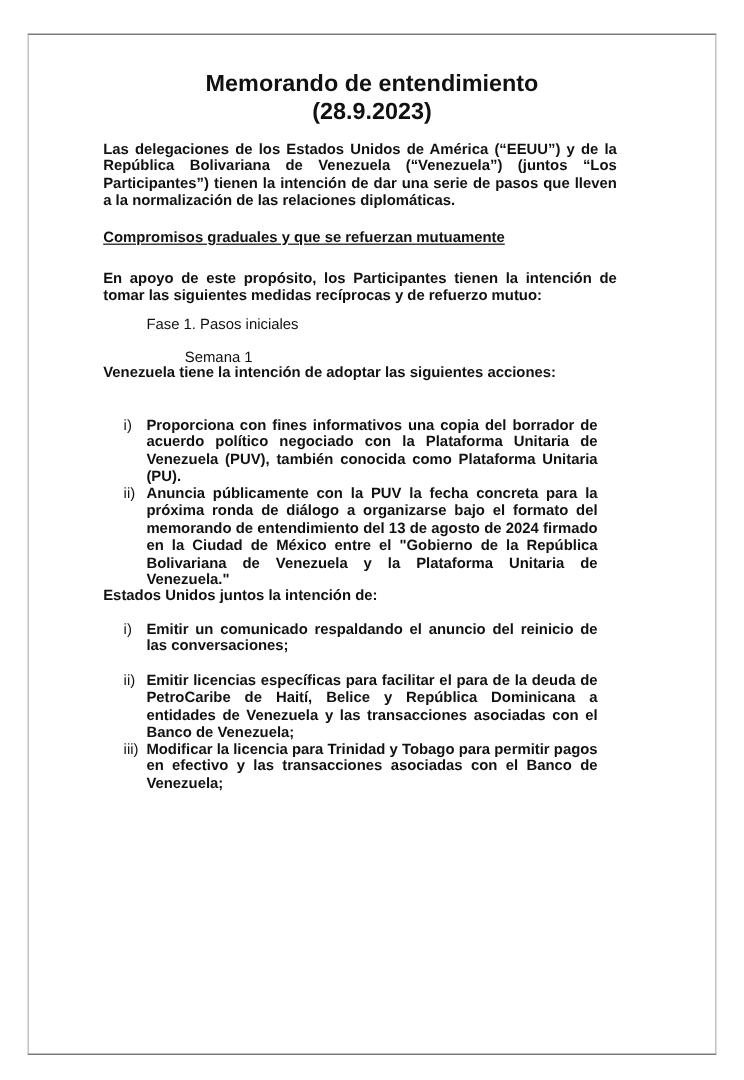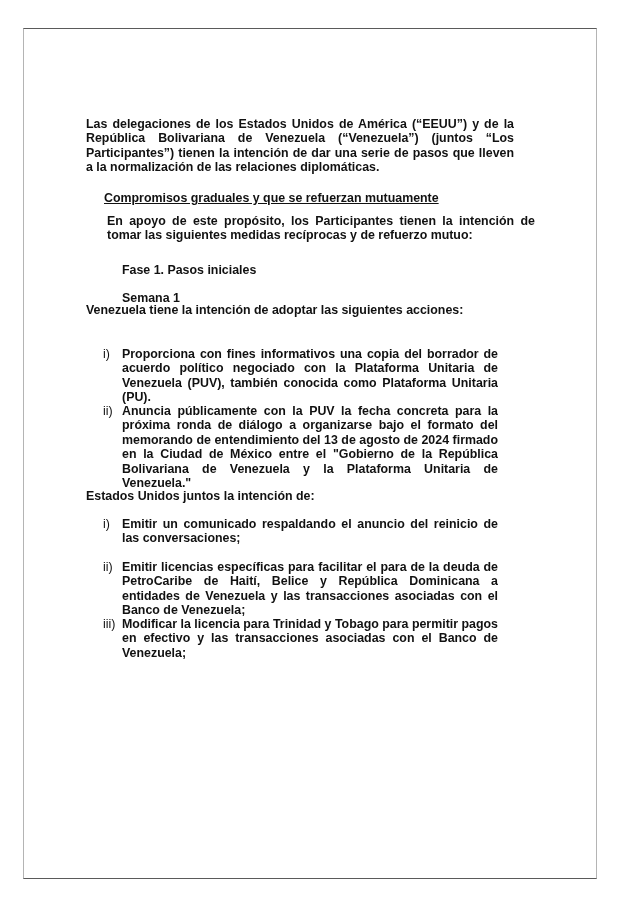--- a/index.html
+++ b/index.html
@@ -14,46 +14,48 @@
     position: absolute; left: 62px; top: 0; width: 428px;
     font-family: "Liberation Sans", sans-serif; font-size: 12.4px; line-height: 14.4px; color: #111;
   }
   .title {
     position: absolute; left: 0; width: 572px; top: 30px; text-align: center;
     font-family: "Liberation Sans", sans-serif; font-weight: bold; font-size: 19.5px; line-height: 23px; color: #111;
   }
   p { margin: 0; text-align: justify; font-weight: bold; }
   .blk { position: absolute; left: 0; width: 428px; }
   .u { text-decoration: underline; }
-  .b { font-weight: bold; padding-left: 36px; }
+  .b { font-weight: normal; padding-left: 36px; }
   .item { position: absolute; left: 0; width: 428px; }
   .item .num { position: absolute; left: 17px; top: 0; }
   .item .txt { position: absolute; left: 36px; width: 376px; text-align: justify; }
 </style>
 </head>
 <body>
 
 <div class="page">
   <div class="title">
+    <div>Memorando de entendimiento</div>
+    <div>(28.9.2023)</div>
   </div>
 
   <div class="content">
     <div class="blk" style="top:88px;">
       <p>Las delegaciones de los Estados Unidos de América (“EEUU”) y de la República Bolivariana de Venezuela (“Venezuela”) (juntos “Los Participantes”) tienen la intención de dar una serie de pasos que lleven a la normalización de las relaciones diplomáticas.</p>
     </div>
-    <div class="blk" style="top:162px;margin-left:18px;">
+    <div class="blk" style="top:162px;">
       <p class="u">Compromisos graduales y que se refuerzan mutuamente</p>
     </div>
-    <div class="blk" style="top:185px;margin-left:21px;">
+    <div class="blk" style="top:196px;">
       <p>En apoyo de este propósito, los Participantes tienen la intención de tomar las siguientes medidas recíprocas y de refuerzo mutuo:</p>
     </div>
     <div class="blk" style="top:234px;">
       <p class="b">Fase 1. Pasos iniciales</p>
     </div>
-    <div class="blk" style="top:262px;">
+    <div class="blk" style="top:262px;margin-left:32px;">
       <p class="b">Semana 1</p>
     </div>
     <div class="blk" style="top:274px;">
       <p>Venezuela tiene la intención de adoptar las siguientes acciones:</p>
     </div>
 
     <div class="item" style="top:318px;">
       <span class="num">i)</span>
       <p class="txt">Proporciona con fines informativos una copia del borrador de acuerdo político negociado con la Plataforma Unitaria de Venezuela (PUV), también conocida como Plataforma Unitaria (PU).</p>
     </div>

